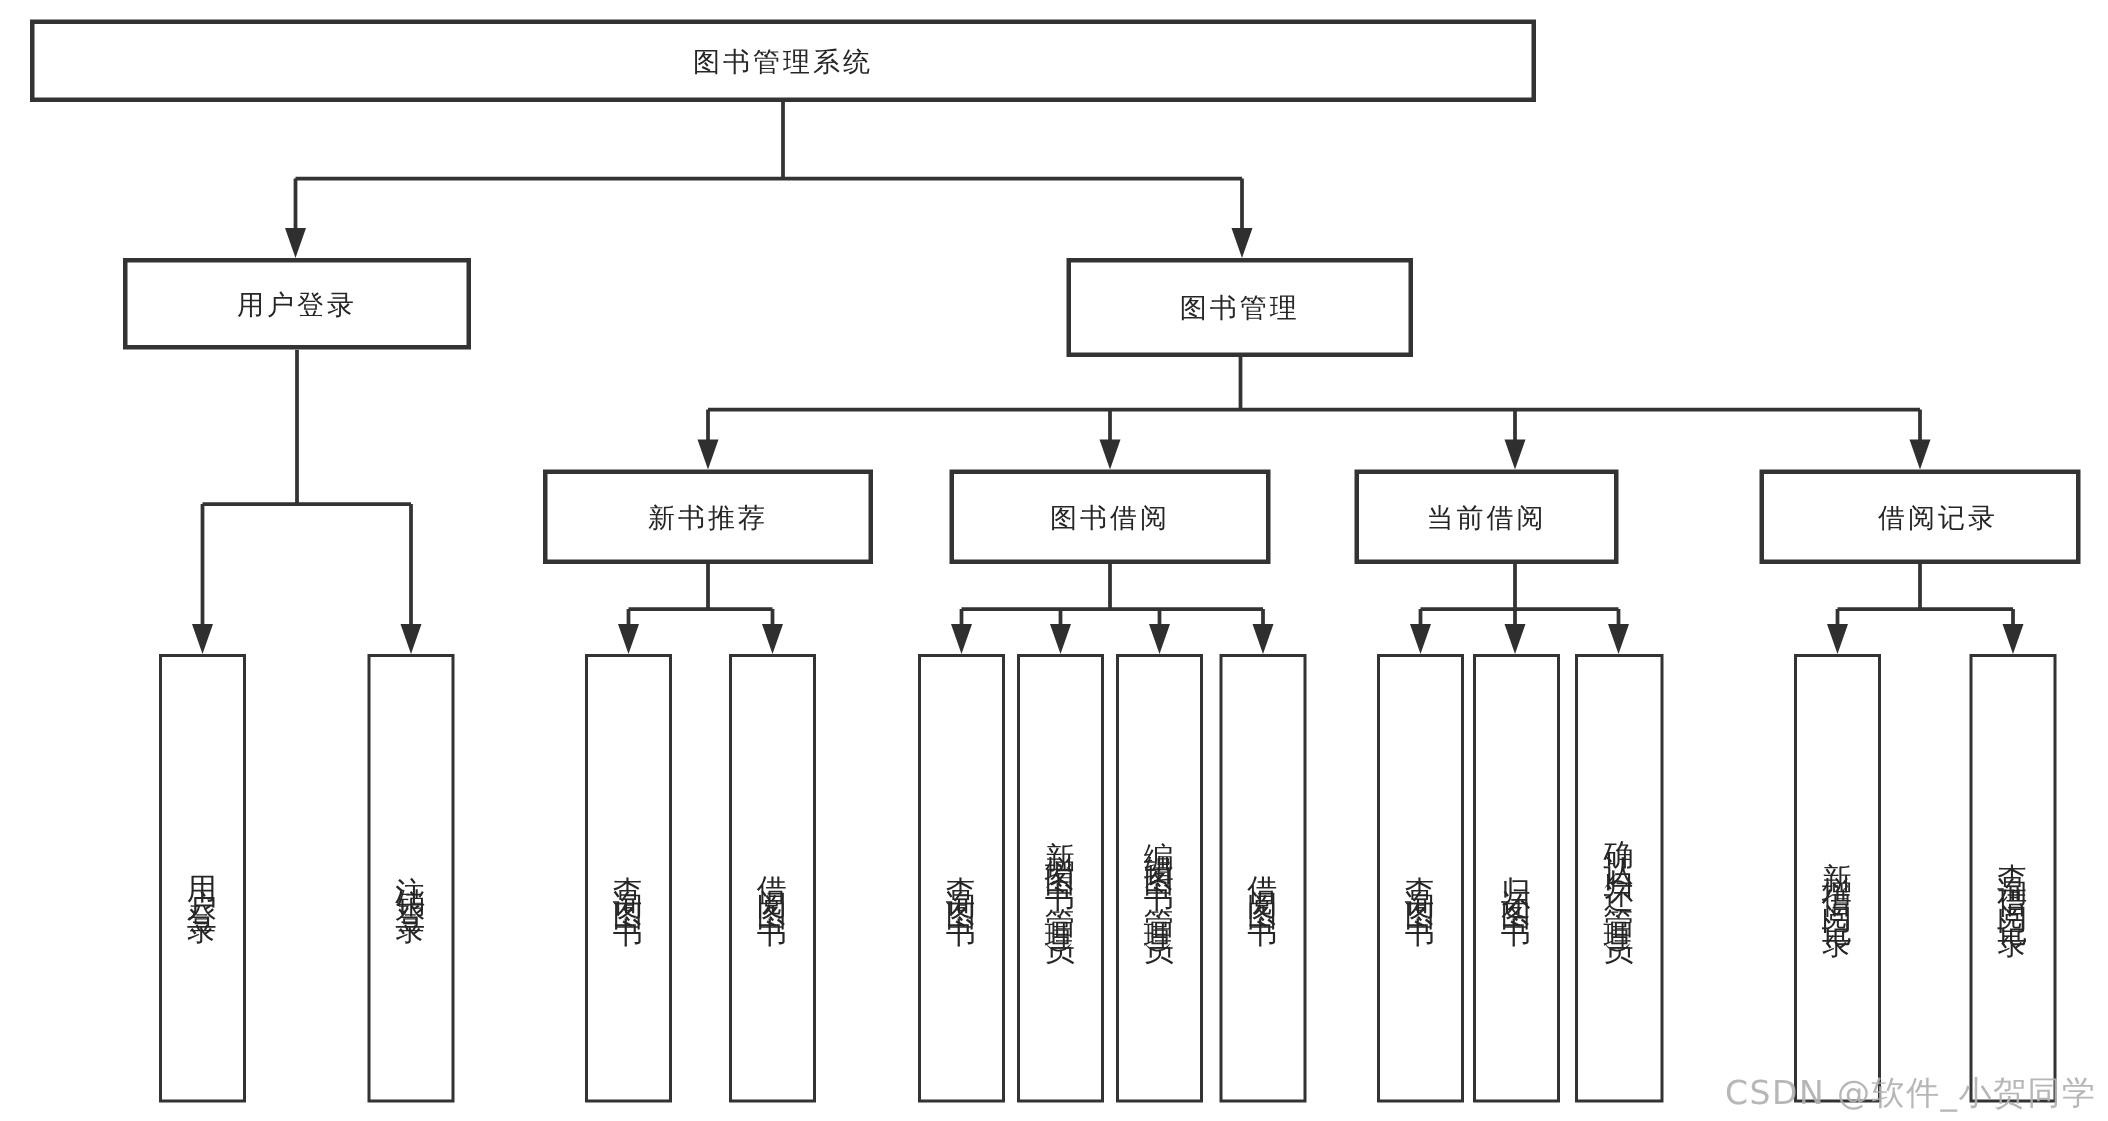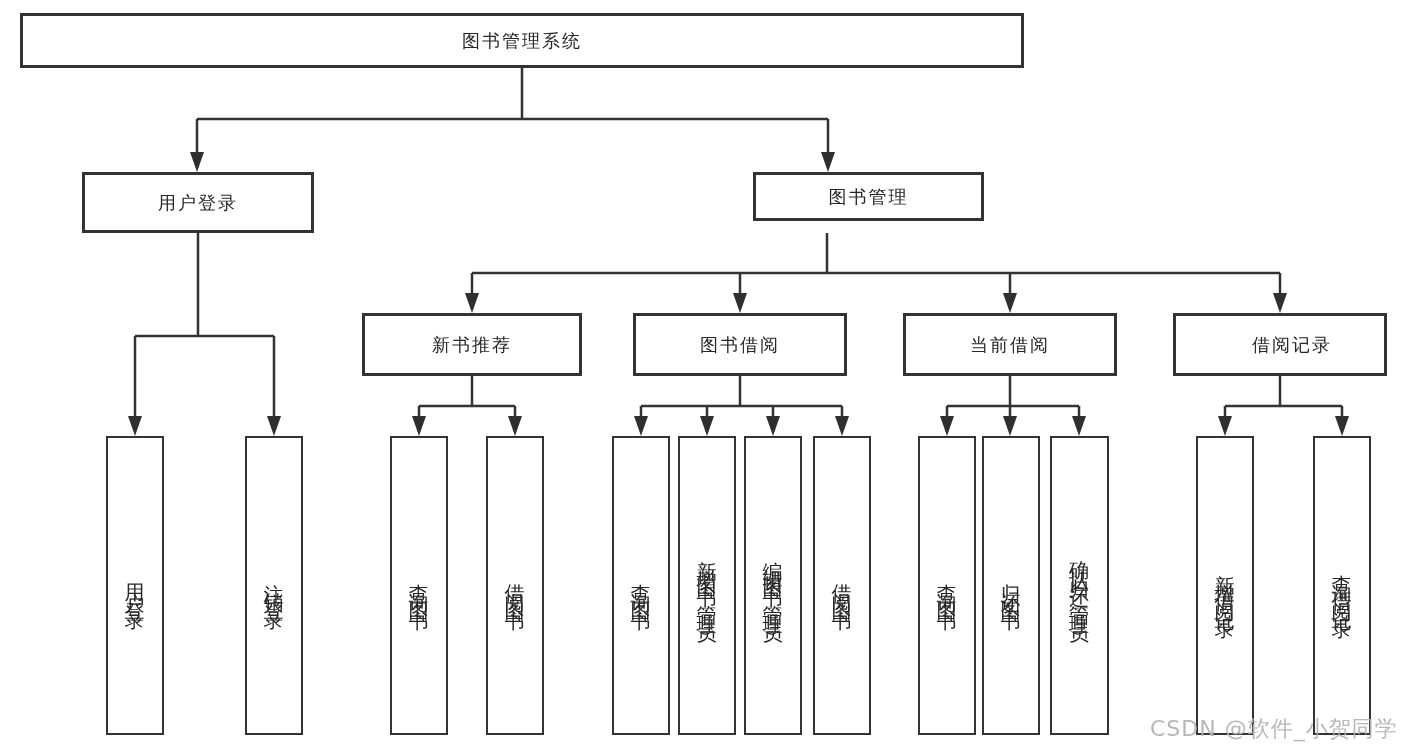--- a/index.html
+++ b/index.html
@@ -51,25 +51,25 @@
     writing-mode: vertical-rl;
     font-size: 20px;
     letter-spacing: 9px;
     line-height: 1;
     color: #262626;
   }
   
   #node-root          { left: 20px;   top: 13px;  width: 1004px; height: 55px; align-items: center; }
   
   #node-user-login    { left: 82px;   top: 172px; width: 232px;  height: 61px; }
-  #node-book-mgmt     { left: 711px;  top: 172px; width: 231px;  height: 49px; margin-left: 42px; }
+  #node-book-mgmt     { left: 711px;  top: 172px; width: 231px;  height: 66px; }
   
   #node-new-book-rec  { left: 362px;  top: 313px; width: 220px;  height: 63px; }
   #node-book-borrow   { left: 633px;  top: 313px; width: 214px;  height: 63px; }
-  #node-current-borrow{ left: 903px;  top: 313px; width: 214px;  height: 63px; font-family: Liberation Serif, serif; }
+  #node-current-borrow{ left: 903px;  top: 313px; width: 176px;  height: 63px; font-family: Liberation Serif, serif; }
   #node-borrow-records{ left: 1173px; top: 313px; width: 214px;  height: 63px; padding-left: 24px; }
   
   #leaf-user-login    { left: 106px;  width: 58px; }
   #leaf-logout        { left: 245px;  width: 58px; }
   #leaf-rec-query     { left: 390px;  width: 58px; }
   #leaf-rec-borrow    { left: 486px;  width: 58px; }
   #leaf-bb-query      { left: 612px;  width: 58px; }
   #leaf-bb-add        { left: 678px;  width: 58px; }
   #leaf-bb-edit       { left: 744px;  width: 58px; }
   #leaf-bb-borrow     { left: 813px;  width: 58px; }

